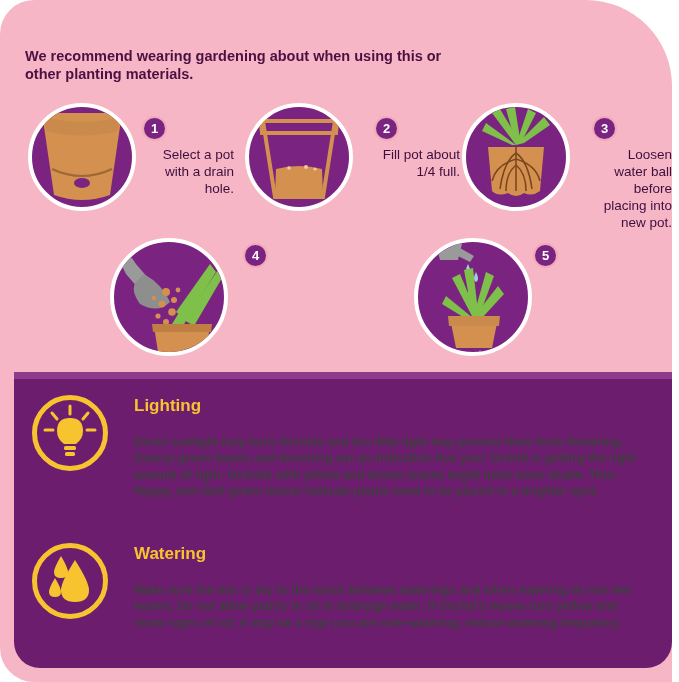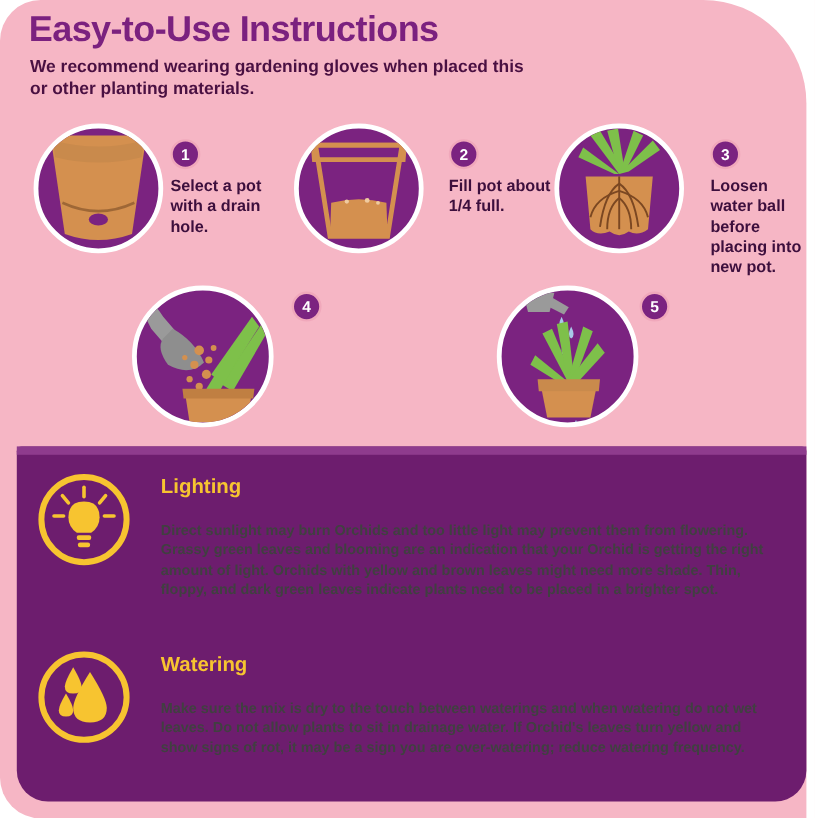--- a/index.html
+++ b/index.html
@@ -18,41 +18,40 @@
   .subtitle{position:absolute;left:25px;top:48px;width:420px;
             font-size:14.5px;font-weight:bold;color:#4a1042;line-height:1.22;}
 
   
   .circle{position:absolute;border-radius:50%;background:#7b2380;
           border:4px solid #ffffff;box-sizing:border-box;overflow:hidden;}
   .badge{position:absolute;width:25px;height:25px;border-radius:50%;
          background:#7b2380;border:2px solid #f0a8bb;box-sizing:border-box;
          color:#fff;font-size:13px;font-weight:bold;
          display:flex;align-items:center;justify-content:center;}
-  .steptext{position:absolute;font-size:13.5px;font-weight:bold;
-            color:#3d0f3d;line-height:1.25;}
+  .steptext{position:absolute;font-size:13.5px;font-weight:normal;
+            color:#3d0f3d;line-height:1.25;text-align:right;}
 
   
   .panel{position:absolute;left:14px;top:372px;width:658px;height:296px;
          background:#6d1d6e;border-radius:4px 4px 26px 26px;}
   .panel-top{position:absolute;left:14px;top:372px;width:658px;height:7px;
              background:#8e3b8d;}
   .ring{position:absolute;width:76px;height:76px;border-radius:50%;
         border:5px solid #f7c430;box-sizing:border-box;}
   .sec-title{position:absolute;font-size:17px;font-weight:bold;color:#f7c430;}
   .sec-body{position:absolute;font-size:12px;font-weight:bold;color:#404040;
             line-height:1.36;}
 </style>
 </head>
 <body>
 
 <div class="card">
 
-  <div class="title">Easy-to-Use Instructions</div>
-  <div class="subtitle">We recommend wearing gardening gloves when placed this or other planting materials.</div>
+  <div class="subtitle">We recommend wearing gardening about when using this or other planting materials.</div>
 
   <div class="circle" style="left:28px;top:103px;width:108px;height:108px;">
     <svg width="100" height="100" viewBox="0 0 100 100">
       <path d="M10 6 L90 6 L78 88 Q50 98 22 88 Z" fill="#d4904f"></path>
       <path d="M12 10 Q50 20 88 10 L86 24 Q50 33 14 24 Z" fill="#c98a4c"></path>
       <path d="M20 62 Q50 76 80 62" stroke="#8c5a2e" stroke-width="2.2" fill="none" opacity="0.75"></path>
       <ellipse cx="50" cy="76" rx="8" ry="5" fill="#7b2380"></ellipse>
     </svg>
   </div>
   <div class="badge" style="left:142px;top:116px;">1</div>

